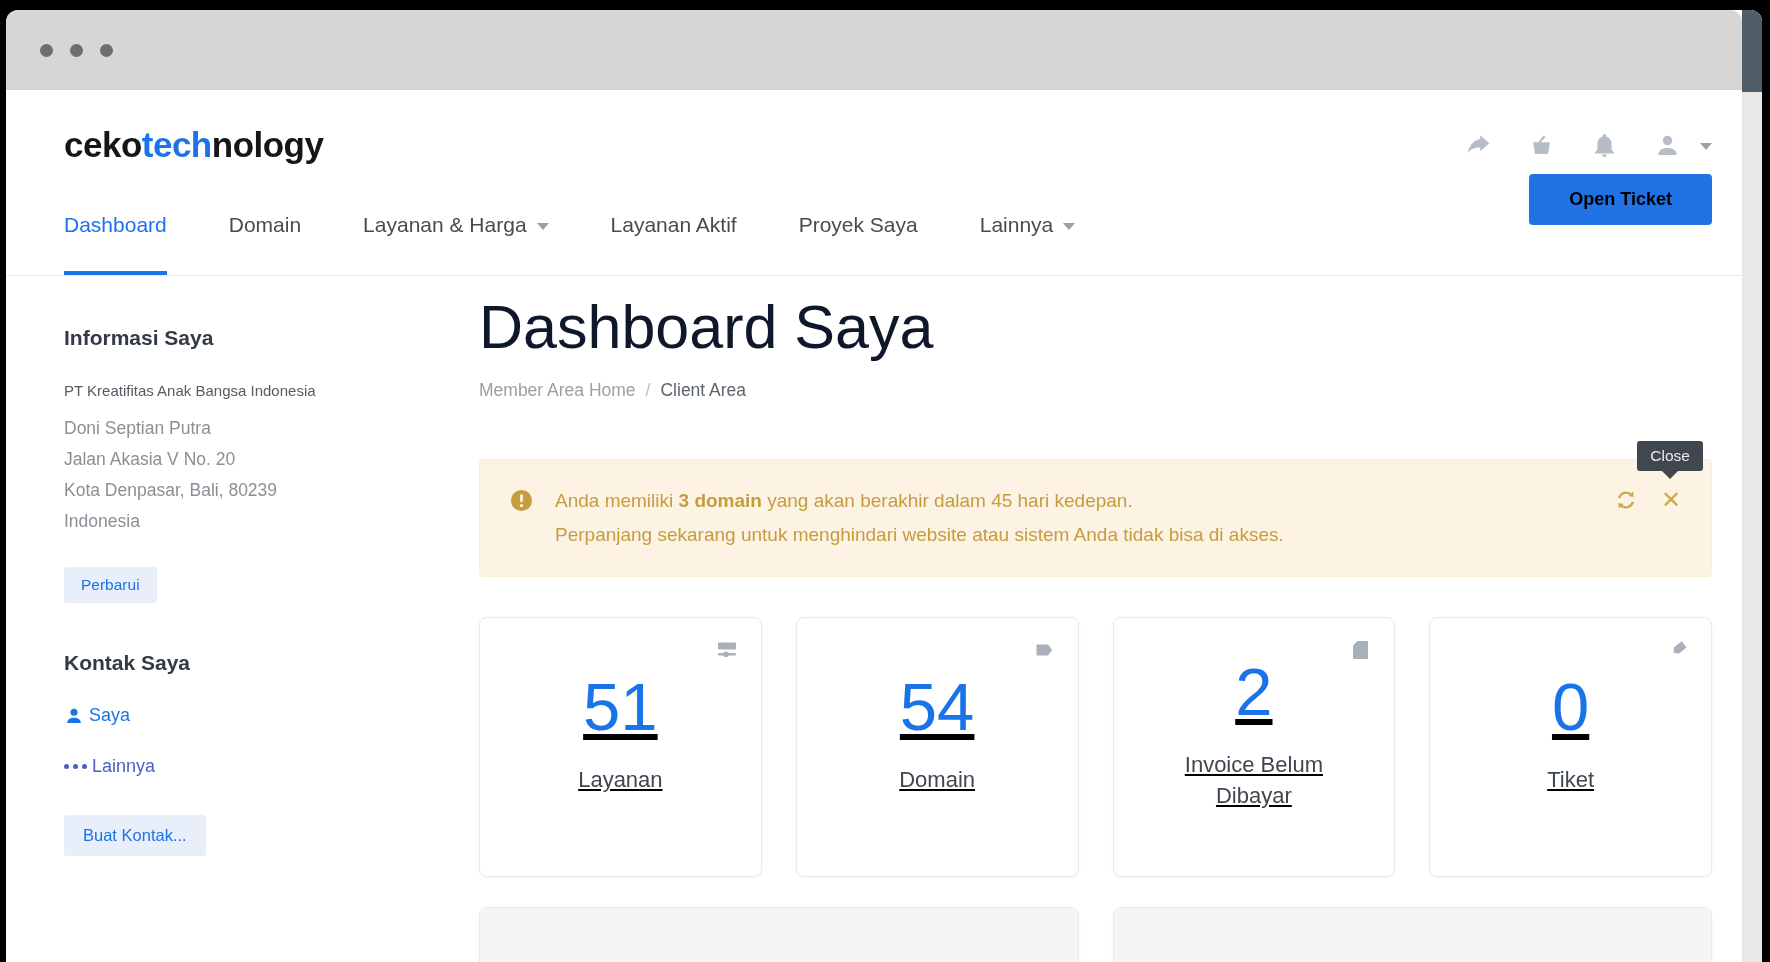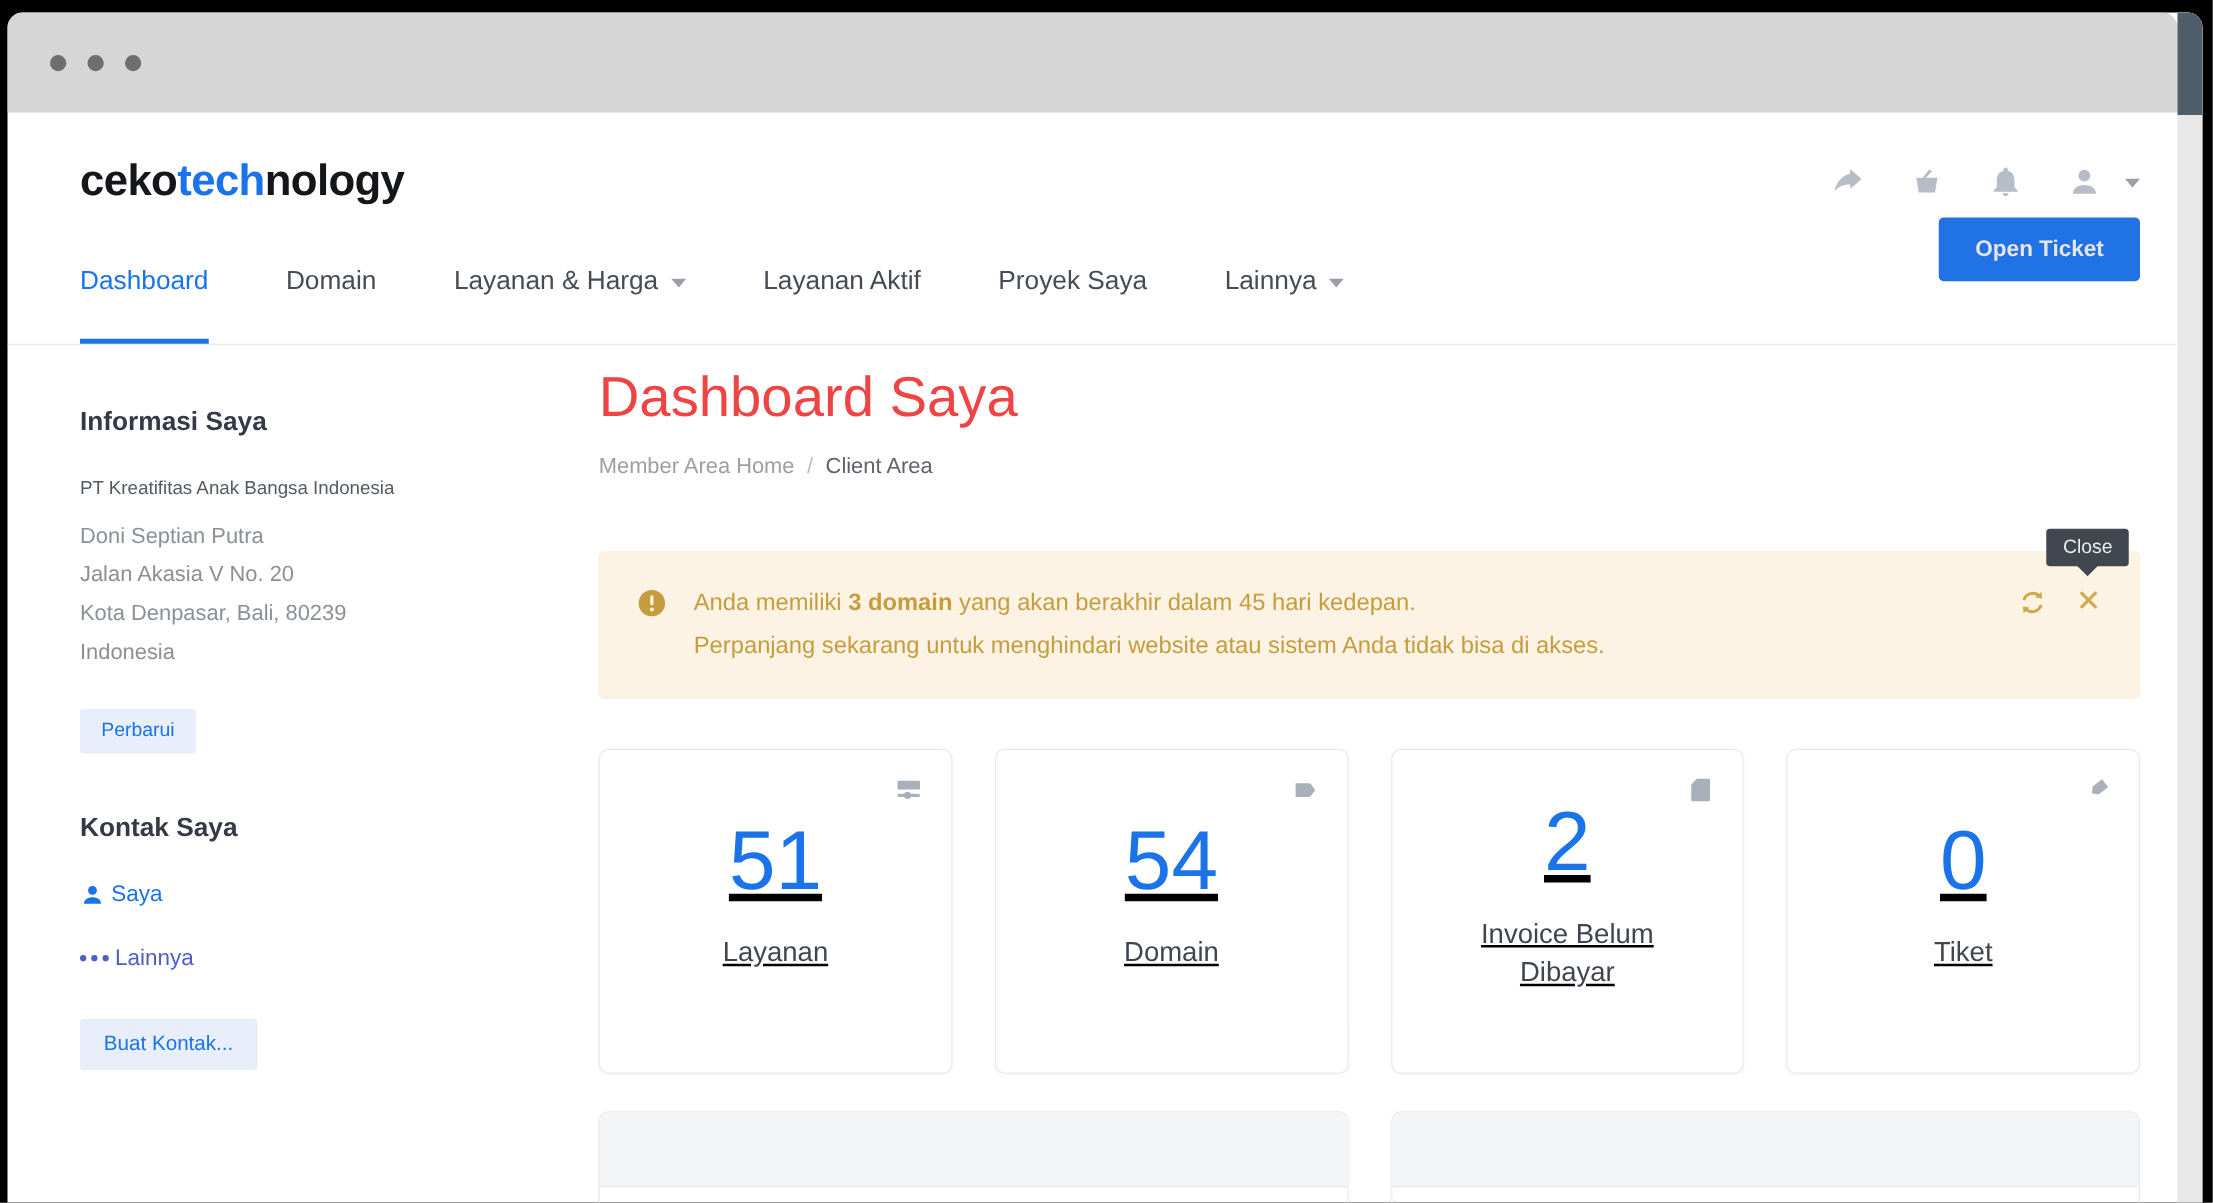--- a/index.html
+++ b/index.html
@@ -29,22 +29,22 @@
 
   
   .nav { display:flex; align-items:flex-start; padding:0 50px 0 58px; height:102px;
          border-bottom:1px solid #e9ebee; }
   .nav-item { display:flex; align-items:center; font-size:21px; color:#454c54;
               font-weight:500; margin-right:62px; height:100%; cursor:pointer;
               border-bottom:4px solid transparent; padding-top:4px; }
   .nav-item.active { color:#1a73e8; border-bottom-color:#1a73e8; }
   .caret { width:0; height:0; border-left:6px solid transparent; border-right:6px solid transparent;
            border-top:7px solid #9aa0a6; display:inline-block; margin-left:10px; margin-top:3px; }
-  .open-ticket { margin-left:auto; background:#2172e5; color:#e5e5e5; font-weight:bold;
-                 font-size:18px; border:none; border-radius:4px; padding:15px 29px; cursor:pointer; }
+  .open-ticket { margin-left:auto; background:#2172e5; color:#000000; font-weight:bold;
+                 font-size:18px; border:none; border-radius:4px; padding:15px 40px; cursor:pointer; }
 
   
   .page-body { display:flex; padding:0 50px 0 58px; }
   .sidebar { width:365px; flex-shrink:0; }
   .content { flex:1; margin-left:50px; min-width:0; }
 
   
   .side-heading { font-size:21px; font-weight:bold; color:#333a45; }
   .side-heading.first { margin-top:50px; }
   .company { margin-top:32px; font-size:15px; color:#555b63; }
@@ -55,21 +55,21 @@
   .contact-link { display:flex; align-items:center; gap:5px; margin-top:30px;
                   font-size:18px; cursor:pointer; }
   .contact-link.saya { color:#1a73e8; }
   .contact-link.lainnya { color:#4d5ec5; }
   .cicon { width:20px; height:20px; fill:#1a73e8; }
   .ellipsis { display:flex; gap:4px; align-items:center; }
   .ellipsis i { width:5px; height:5px; border-radius:50%; background:#4d5ec5; display:block; }
   .chip.create { margin-top:38px; font-size:16.5px; padding:11px 19px; }
 
   
-  .page-title { margin-top:16px; font-size:45px; font-weight:400; color:#ef4444; }
+  .page-title { margin-top:16px; font-size:61px; font-weight:400; color:#0f172a; }
   .breadcrumb { margin-top:18px; font-size:17.5px; }
   .crumb-home { color:#9aa0a6; cursor:pointer; }
   .crumb-sep { color:#b7bdc3; margin:0 10px; }
   .crumb-cur { color:#5d636b; }
 
   
   .alert { position:relative; margin-top:58px; background:#fdf3e4; border:1px solid #faeed8;
            border-radius:4px; padding:24px 30px; display:flex; align-items:flex-start; }
   .alert-icon { flex-shrink:0; width:23px; height:23px; margin-top:5px; }
   .alert-text { margin-left:22px; font-size:19px; color:#c59d3e; line-height:34px; flex:1; }

